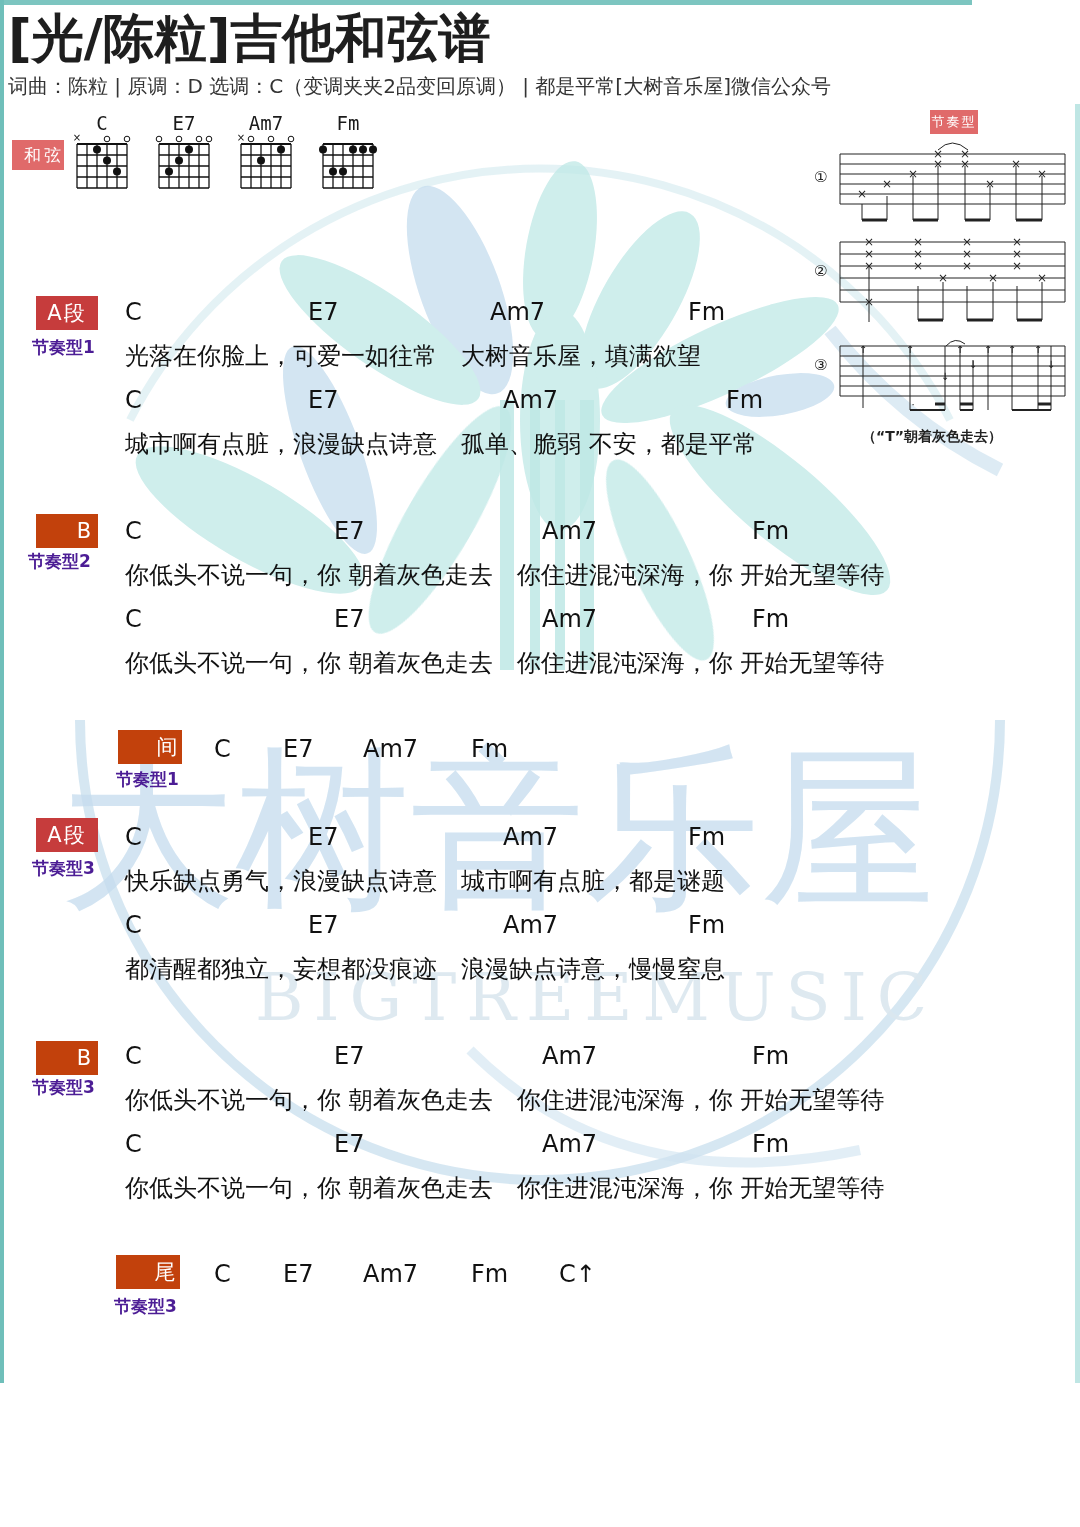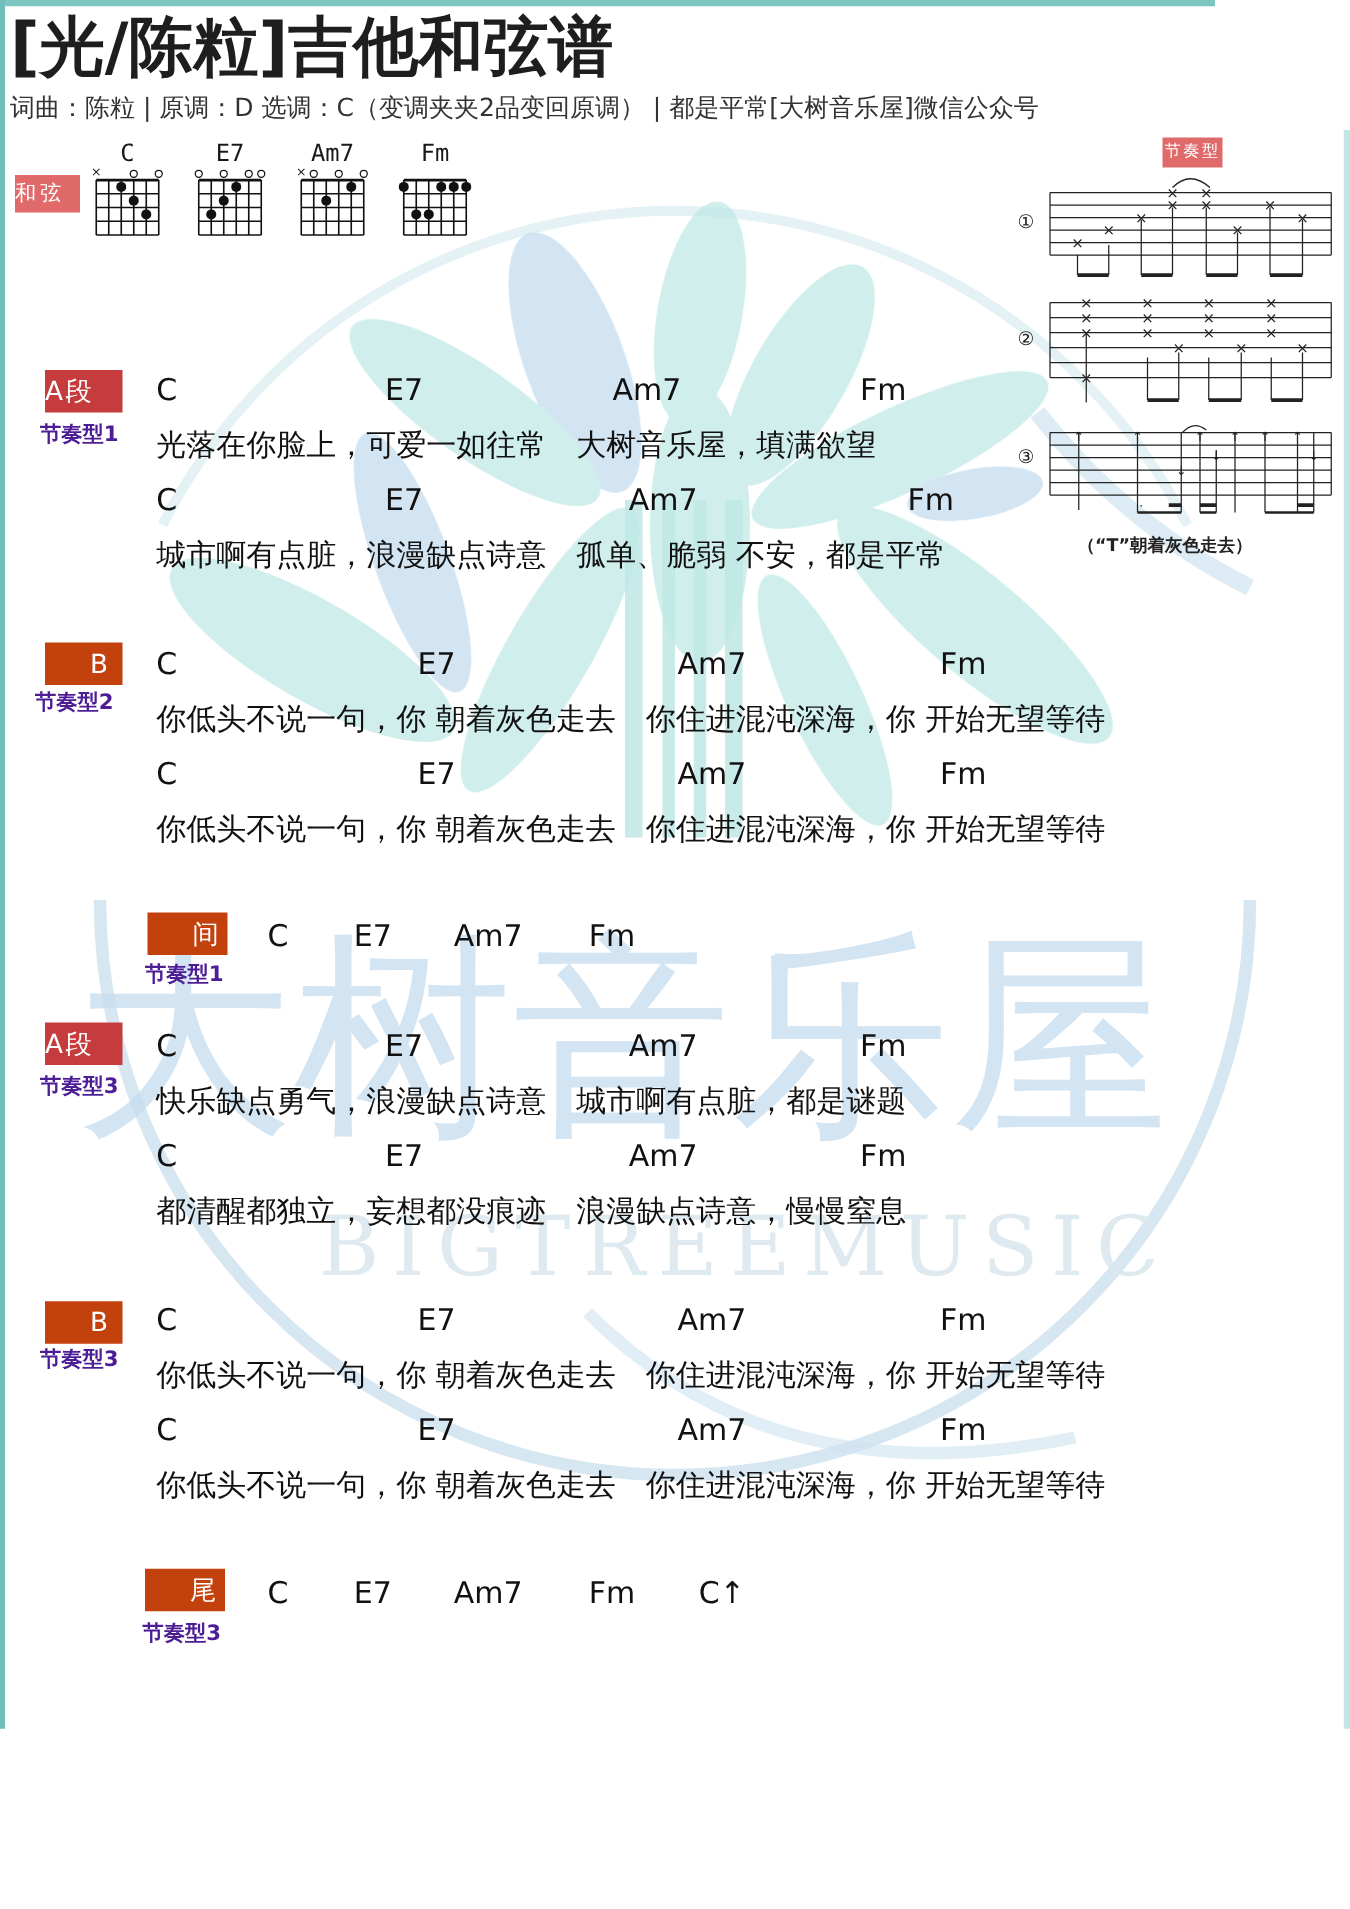--- a/index.html
+++ b/index.html
@@ -10,32 +10,32 @@
   .frame-left { position: absolute; left: 0; top: 0; width: 4px; height: 1383px; background: #6fbfba; }
   .frame-right { position: absolute; left: 1075px; top: 104px; width: 5px; height: 1279px; background: #bfe6e4; }
 
   .title { position: absolute; left: 8px; top: 6px; font-size: 52px; font-weight: bold; letter-spacing: 0px; color: #1e1e1e; white-space: nowrap; line-height: 64px; }
   .subtitle { position: absolute; left: 8px; top: 72px; font-size: 20px; color: #333; white-space: nowrap; line-height: 28px; }
 
   
   .watermark { position: absolute; left: 0; top: 0; width: 1080px; height: 1383px; pointer-events: none; }
 
   
-  .chord-badge { position: absolute; left: 12px; top: 140px; width: 52px; height: 30px; background: #e06a6a; color: #fff; font-size: 17px; line-height: 30px; text-align: left; letter-spacing: 3px; }
+  .chord-badge { position: absolute; left: 12px; top: 140px; width: 52px; height: 30px; background: #e06a6a; color: #fff; font-size: 17px; line-height: 30px; text-align: right; letter-spacing: 3px; }
   .chord-diagram { position: absolute; top: 112px; width: 64px; height: 78px; }
   .chord-name { position: absolute; top: 0; left: 0; width: 100%; text-align: center; font-size: 19px; line-height: 22px; font-family: "DejaVu Sans Mono", monospace; }
   .chord-diagram svg { position: absolute; left: 0; top: 20px; }
 
   
   .rhythm-badge { position: absolute; left: 930px; top: 110px; width: 48px; height: 24px; background: #e06a6a; color: #fff; font-size: 13px; line-height: 24px; text-align: center; letter-spacing: 2px; }
   .rhythm-svg { position: absolute; left: 810px; top: 136px; }
   .rhythm-note { position: absolute; left: 862px; top: 428px; font-size: 14px; font-weight: bold; color: #222; white-space: nowrap; }
 
   
-  .sec-badge { position: absolute; height: 34px; line-height: 34px; color: #fff; font-size: 21px; letter-spacing: 2px; }
+  .sec-badge { position: absolute; height: 34px; line-height: 34px; color: #fff; text-align: center; font-size: 21px; letter-spacing: 2px; }
   .sec-badge.dark { background: #c63c3c; }
   .sec-badge.light { background: #c2410c; padding-left: 36px; }
   .sec-pattern { position: absolute; font-size: 17px; font-weight: bold; color: #4c1d95; white-space: nowrap; }
   .chord { position: absolute; font-size: 24px; line-height: 28px; color: #111; }
   .lyric { position: absolute; font-size: 24px; line-height: 28px; color: #111; }
 </style>
 </head>
 <body>
 
 <div class="top-bar"></div>

